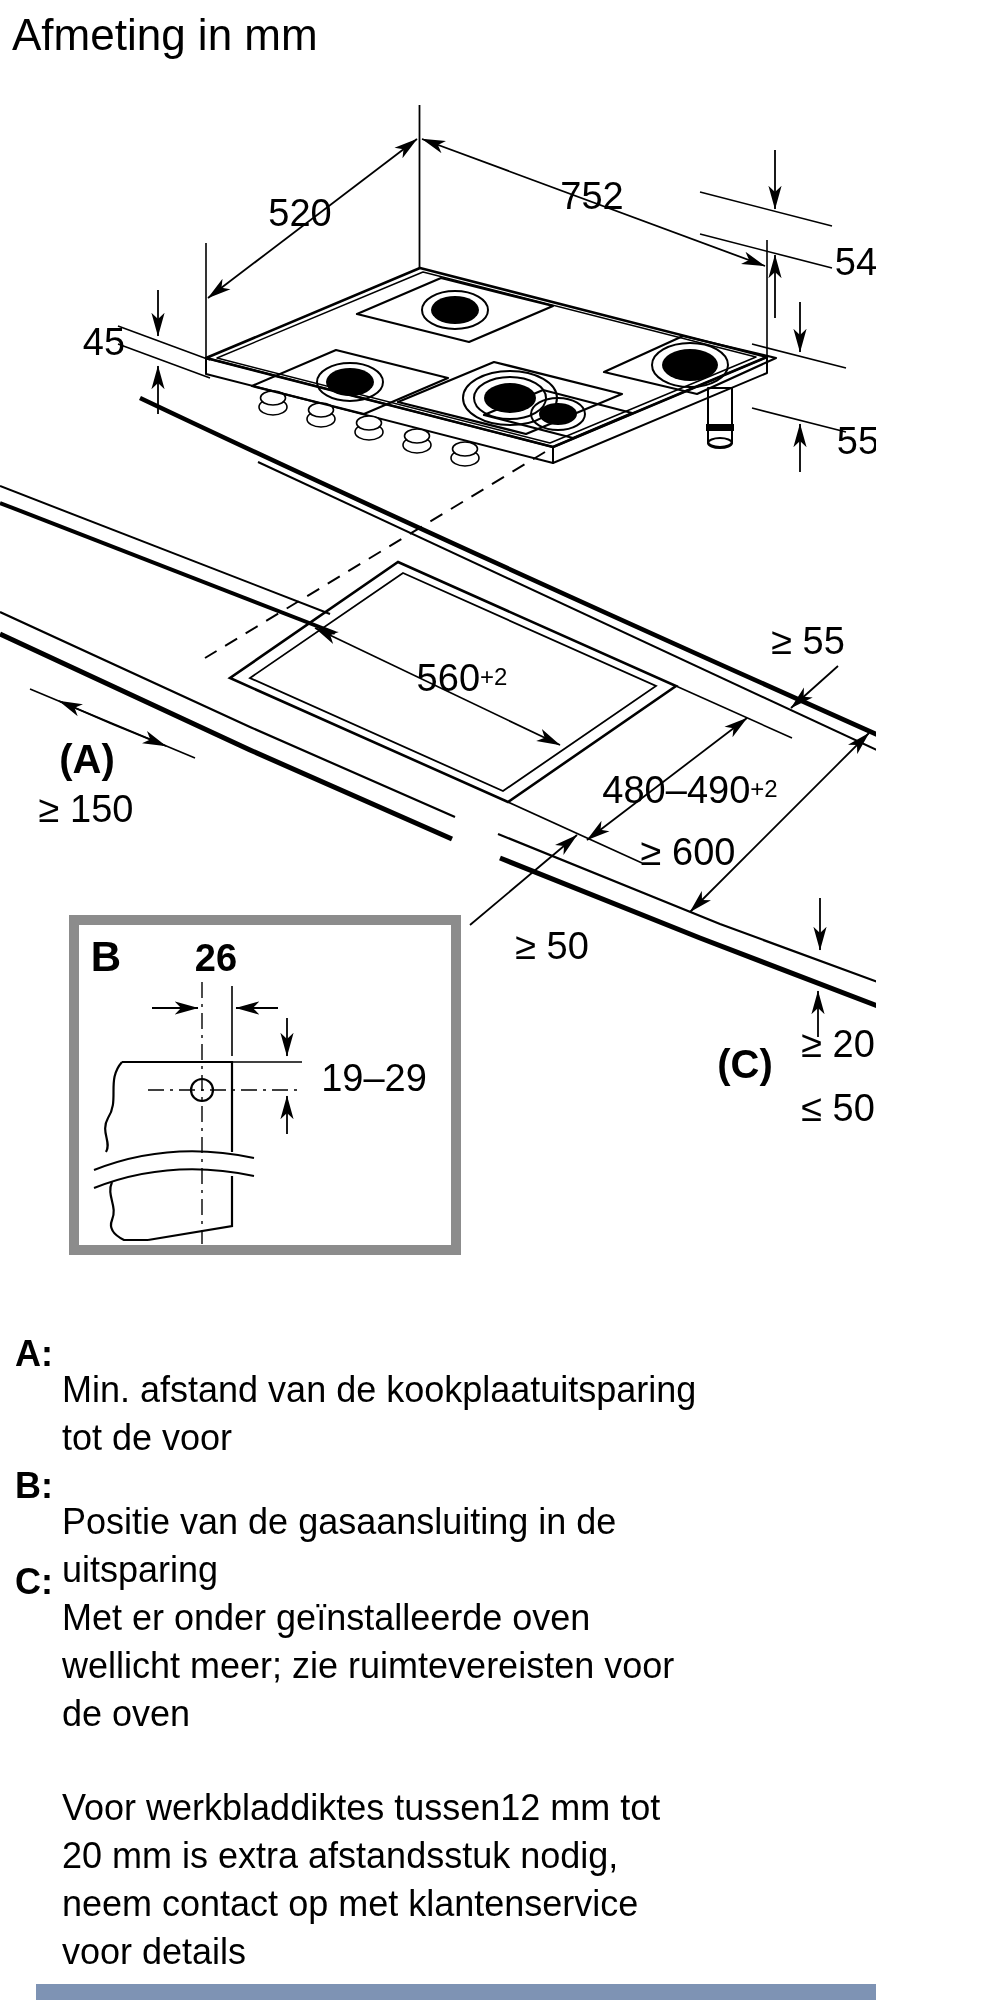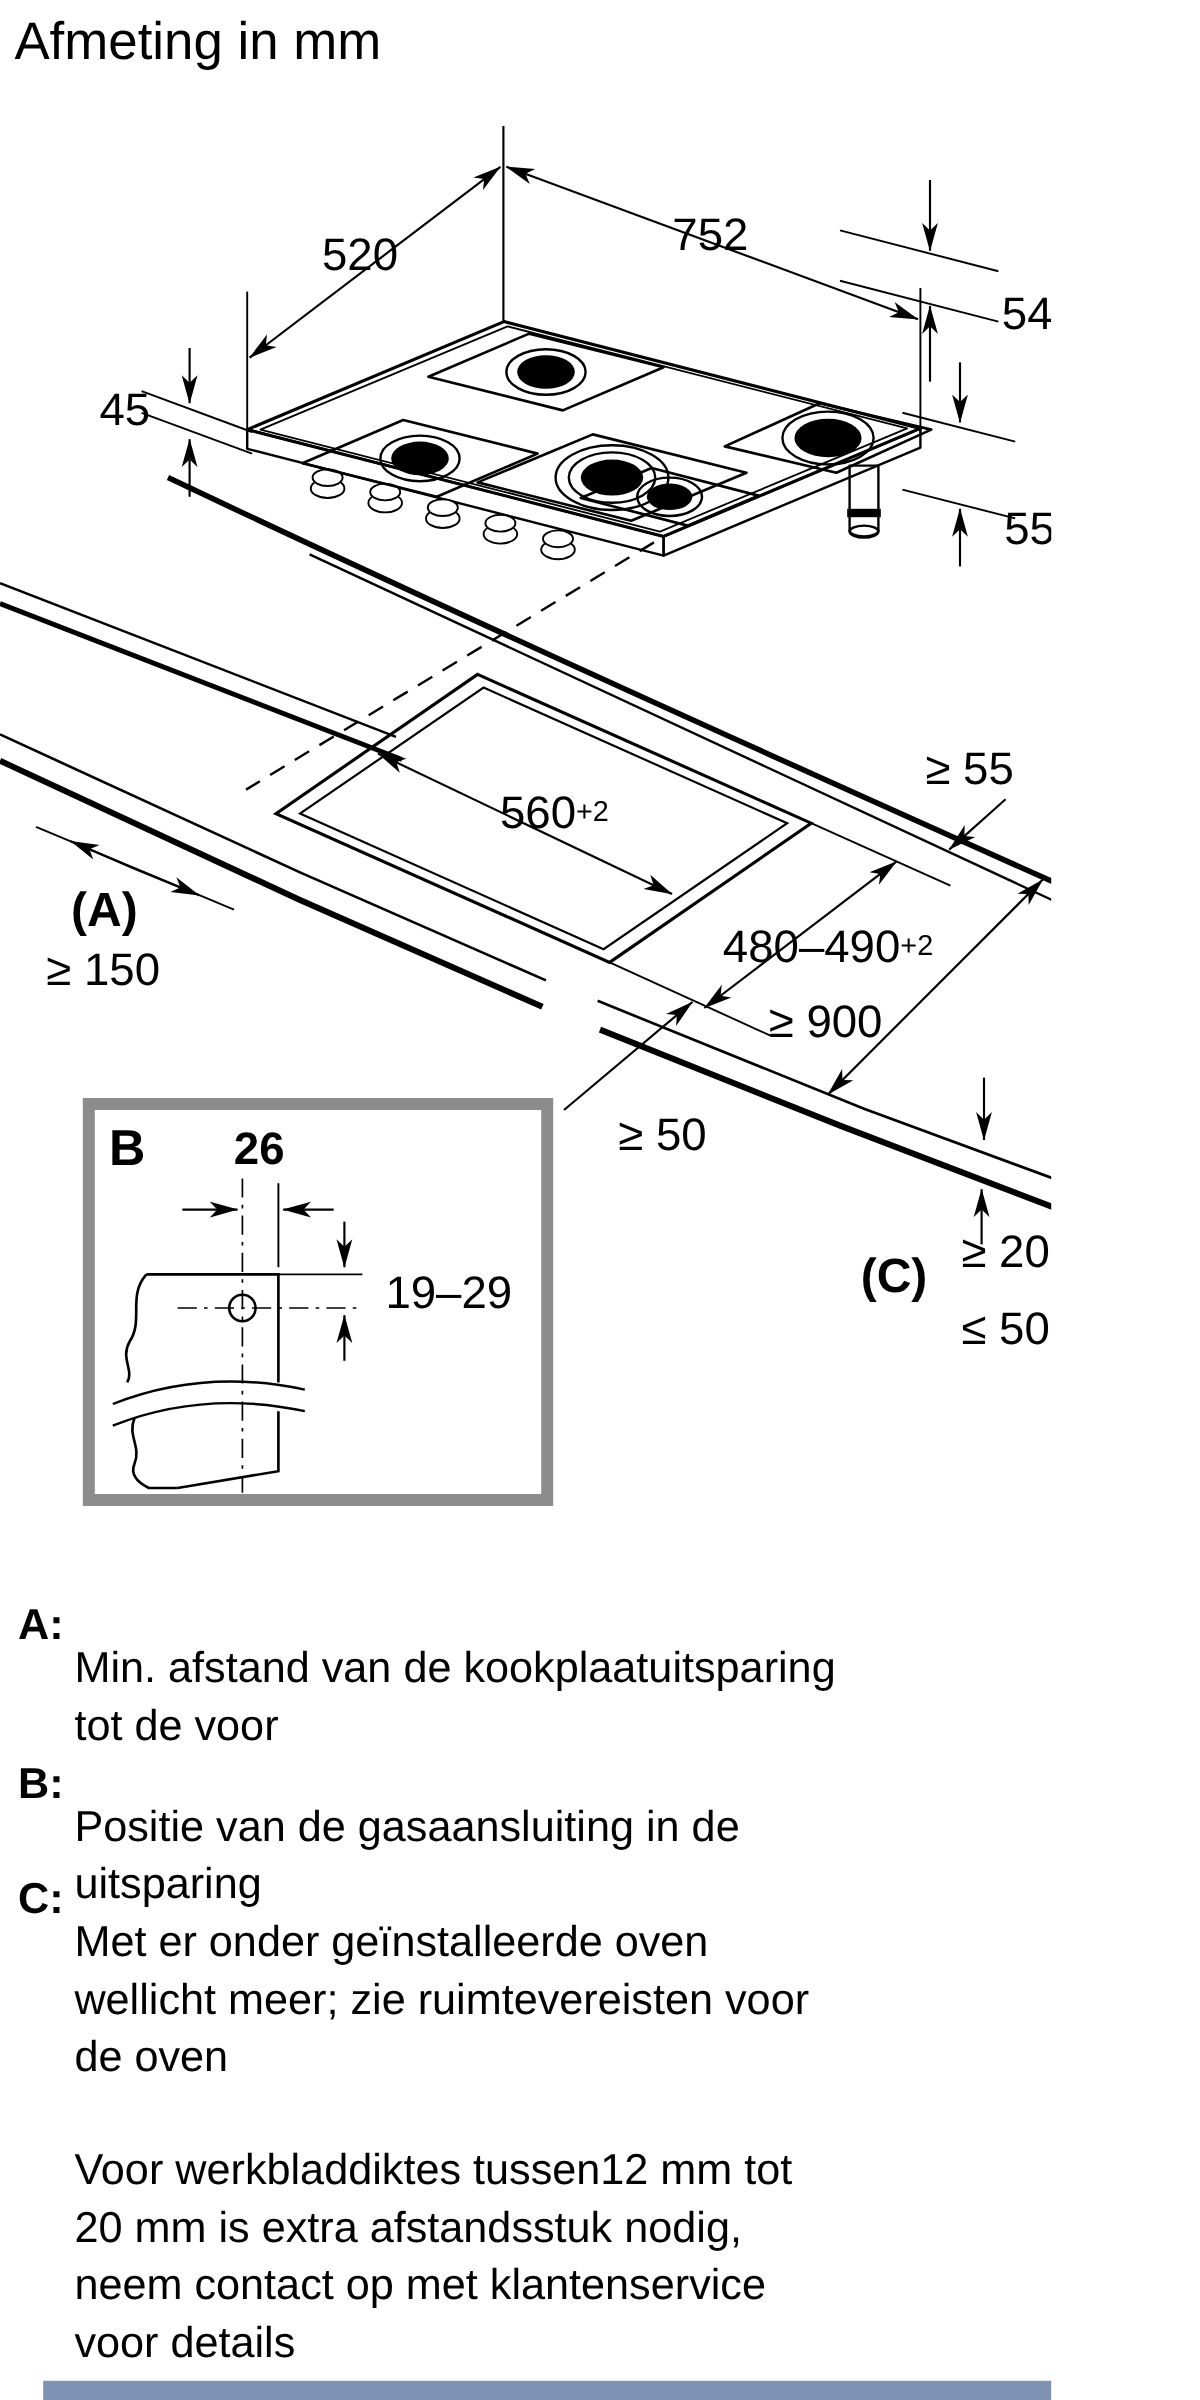--- a/index.html
+++ b/index.html
@@ -181,21 +181,21 @@
   <div class="lbl" style="left:592px;top:196px;">752</div>
   <div class="lbl" style="left:856px;top:262px;text-align:center;">54</div>
   <div class="lbl" style="left:104px;top:342px;">45</div>
   <div class="lbl" style="left:858px;top:441px;">55</div>
 
   <div class="lbl" style="left:462px;top:678px;"><span>560</span><sup>+2</sup></div>
   <div class="lbl" style="left:808px;top:641px;">≥ 55</div>
   <div class="lbl bold" style="left:87px;top:759px;font-size:40px;">(A)</div>
   <div class="lbl" style="left:86px;top:809px;">≥ 150</div>
   <div class="lbl" style="left:690px;top:790px;"><span>480–490</span><sup>+2</sup></div>
-  <div class="lbl" style="left:688px;top:852px;">≥ 900</div>
+  <div class="lbl" style="left:688px;top:852px;">≥ 600</div>
   <div class="lbl" style="left:552px;top:946px;">≥ 50</div>
 
   <div class="lbl bold" style="left:745px;top:1064px;font-size:40px;">(C)</div>
   <div class="lbl" style="left:838px;top:1044px;">≥ 20</div>
   <div class="lbl" style="left:838px;top:1096px;margin-top:12px;">≤ 50</div>
 
   <div class="lbl bold" style="left:106px;top:957px;font-size:42px;">B</div>
   <div class="lbl" style="left:216px;top:958px;font-weight:bold;">26</div>
   <div class="lbl" style="left:374px;top:1078px;">19–29</div>
 

